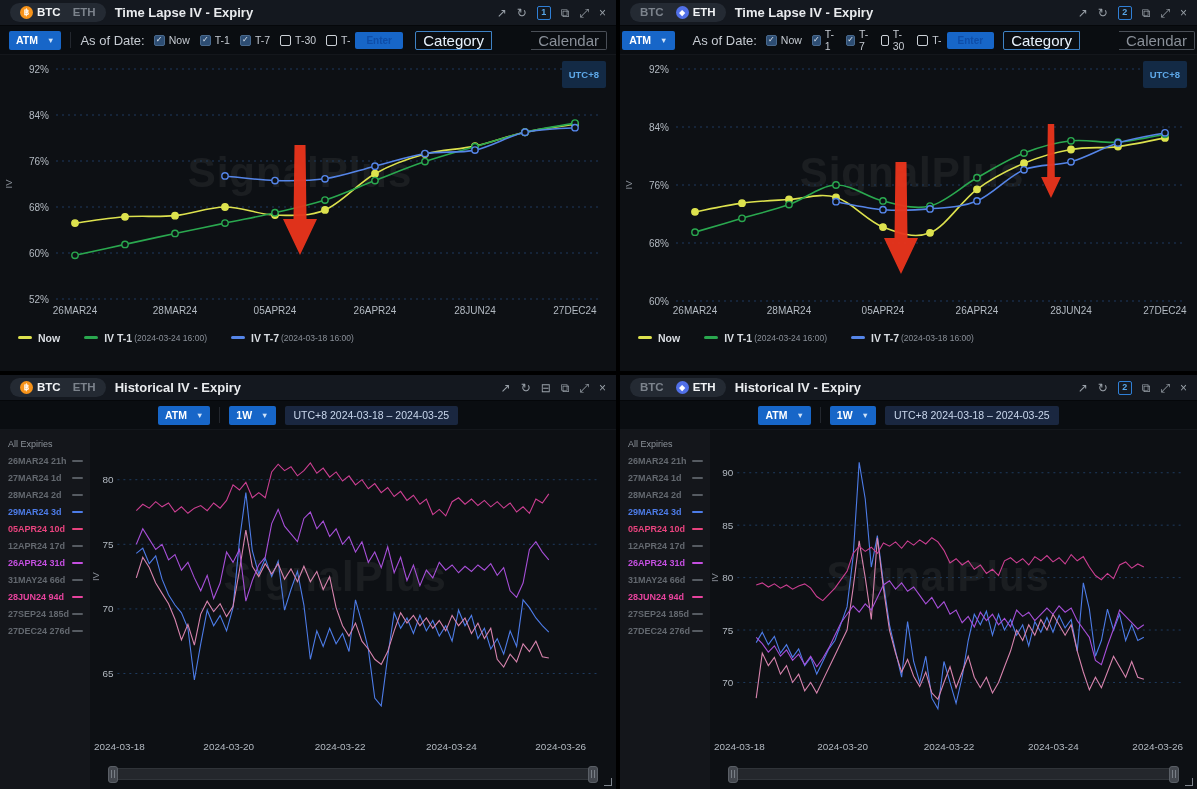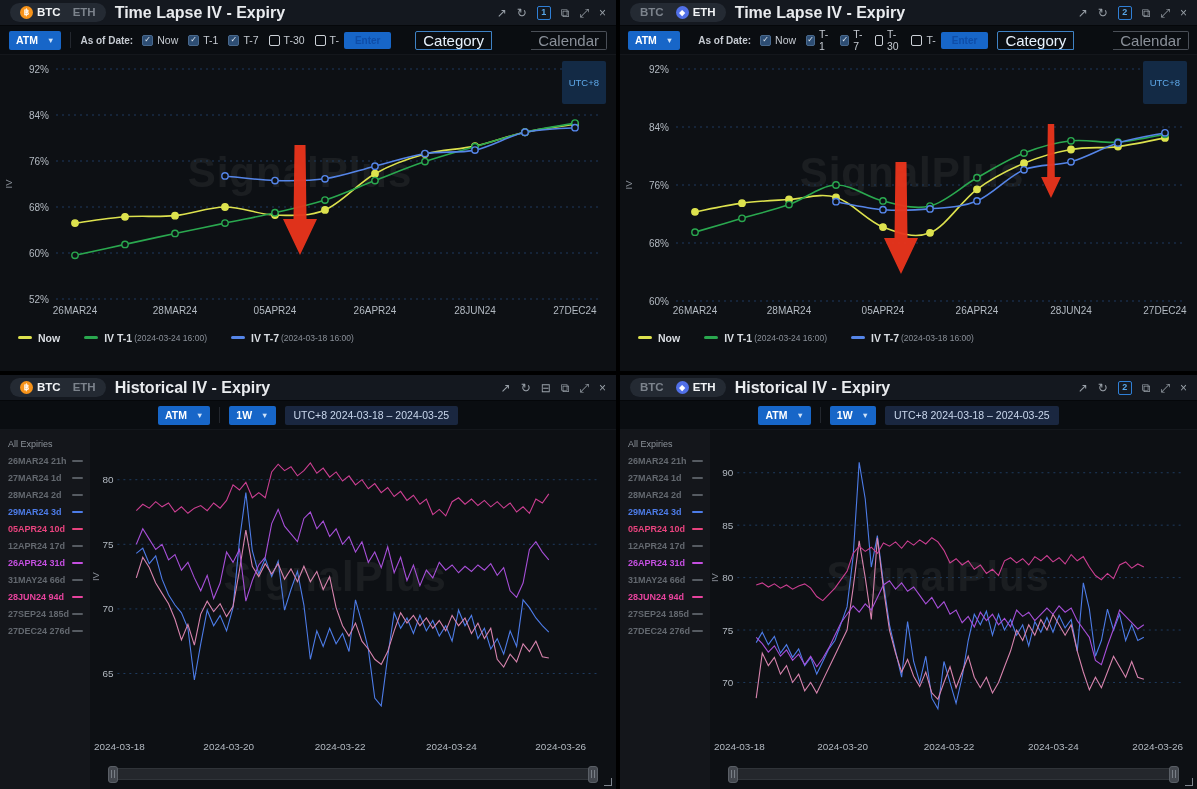--- a/index.html
+++ b/index.html
@@ -6,45 +6,45 @@
   .app{width:1197px;height:789px;display:grid;grid-template-columns:616px 577px;grid-template-rows:371px 414px;gap:4px;background:#000;}
   .panel{position:relative;background:#0d1014;display:flex;flex-direction:column;overflow:hidden;}
   
   .phead{height:25px;min-height:25px;background:#14181f;display:flex;align-items:center;padding:0 10px;gap:9px;border-bottom:1px solid #05070a;}
   .coin-pill{display:flex;align-items:center;background:#242a33;border-radius:11px;padding:0 10px;gap:12px;height:19px;}
   .coin-tab{font-size:11.5px;font-weight:700;color:#7c838c;display:flex;gap:4px;align-items:center;cursor:pointer;line-height:1;}
   .coin-tab.active{color:#f2f4f6;}
   .coin-ico{width:13px;height:13px;border-radius:50%;font-size:8.5px;display:flex;align-items:center;justify-content:center;color:#fff;font-weight:700;}
   .coin-ico.bitcoin{background:#f7931a;}
   .coin-ico.ethereum{background:#5170e8;font-size:7.5px;}
-  .ptitle{font-size:16px;font-weight:700;color:#e9ebee;white-space:nowrap;}
+  .ptitle{font-size:13px;font-weight:700;color:#e9ebee;white-space:nowrap;}
   .picons{margin-left:auto;display:flex;gap:10px;align-items:center;color:#99a0a8;font-size:12px;}
   .wicon{cursor:pointer;line-height:1;}
   .wicon.badge{border:1px solid #2f7fd6;color:#58a6e8;font-size:9px;font-weight:700;width:12px;height:12px;display:flex;align-items:center;justify-content:center;border-radius:2px;}
   
   .pctrl{height:28px;min-height:28px;background:#0a0d11;display:flex;align-items:center;padding:0 9px;gap:9px;border-bottom:1px solid #14171c;justify-content:center;}
   .sel{background:#1766c8;color:#fff;font-size:10.5px;font-weight:700;height:19px;display:flex;align-items:center;padding:0 7px;gap:9px;border-radius:2px;cursor:pointer;}
   .sel .caret{font-size:7.5px;color:#cfe2f8;}
   .vdiv{width:1px;height:16px;background:#23272e;}
-  .asof{color:#c6cbd2;font-size:10px;white-space:nowrap;font-weight:bold;}
+  .asof{color:#c6cbd2;font-size:13px;white-space:nowrap;}
   .cbgroup{display:flex;align-items:center;gap:10px;}
   .cb{display:flex;align-items:center;gap:4px;color:#c6cbd2;font-size:10.5px;cursor:pointer;}
   .cb .box{width:11px;height:11px;box-sizing:border-box;border-radius:2px;border:1px solid #ccd1d7;font-size:8px;color:#dfe6ee;display:flex;align-items:center;justify-content:center;line-height:1;}
   .cb.checked .box{background:#2d4d73;border-color:#48688c;}
   .enterbox{background:#1766c8;color:#0e4da8;font-size:10px;font-weight:700;height:17px;padding:0 11px;display:flex;align-items:center;border-radius:2px;margin-left:-4px;cursor:text;}
   .vtoggle{margin-left:auto;display:flex;}
   .vbtn{font-size:15px;height:17px;padding:0 7px;display:flex;align-items:center;border:1px solid #4a4f57;color:#8a9099;cursor:pointer;background:transparent;}
   .vbtn:first-child{border-radius:2px 0 0 2px;}
   .vbtn:last-child{border-radius:0 2px 2px 0;border-left:none;margin-left:39px;}
   .vbtn.active{border:1px solid #3f82c4;color:#e9f3fd;}
   .dateband{background:#1a2740;color:#c9d7ec;font-size:10.5px;height:19px;display:flex;align-items:center;padding:0 9px;border-radius:2px;white-space:nowrap;}
   
   .chartwrap{position:relative;}
   .chart{display:block;}
-  .utc{position:absolute;top:6px;right:10px;background:#132a45;color:#5ea8e8;font-size:9.5px;padding:16px 7px;border-radius:2px;}
+  .utc{position:absolute;top:6px;right:10px;background:#132a45;color:#5ea8e8;font-size:9.5px;padding:8px 7px;border-radius:2px;font-weight:bold;}
   text.tick{fill:#b3bac2;font-size:10px;}
   text.ylab{fill:#8a9099;font-size:9.5px;}
   text.wm{fill:#ffffff;opacity:0.055;font-size:42px;font-weight:700;letter-spacing:1px;}
   .legend{display:flex;gap:24px;padding:3px 18px;align-items:center;height:19px;}
   .litem{display:flex;align-items:center;gap:6px;cursor:pointer;}
   .ldash{width:14px;height:3px;border-radius:1.5px;}
   .llabel{color:#d9dde2;font-size:10.5px;font-weight:600;white-space:nowrap;}
   .ldetail{color:#8a9099;font-size:8.5px;white-space:nowrap;margin-left:-4px;}
   
   .pbody{display:flex;flex:1;min-height:0;text-align:right;}

